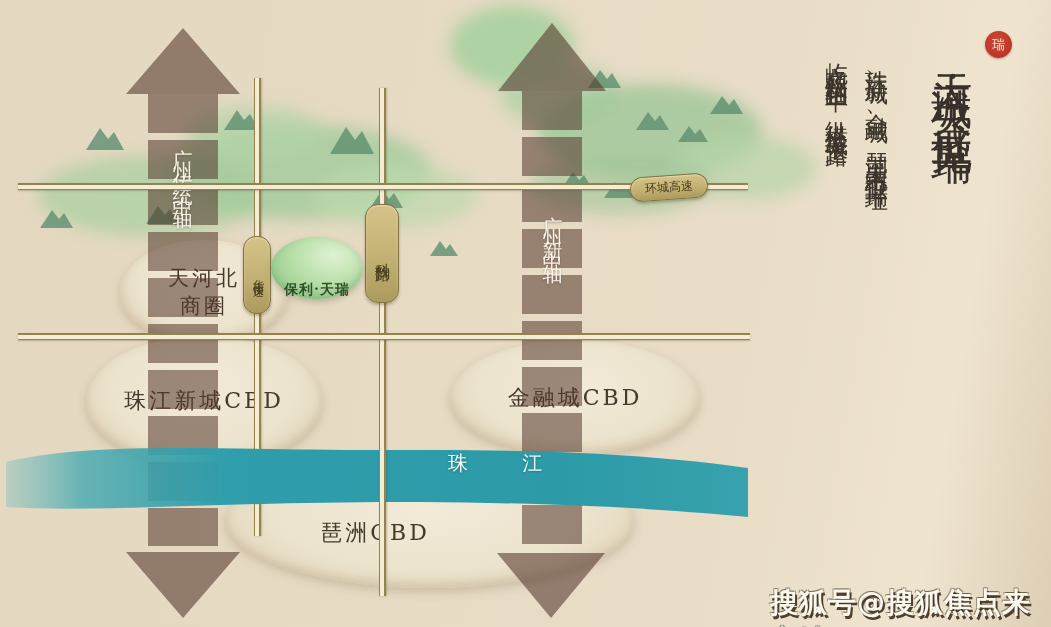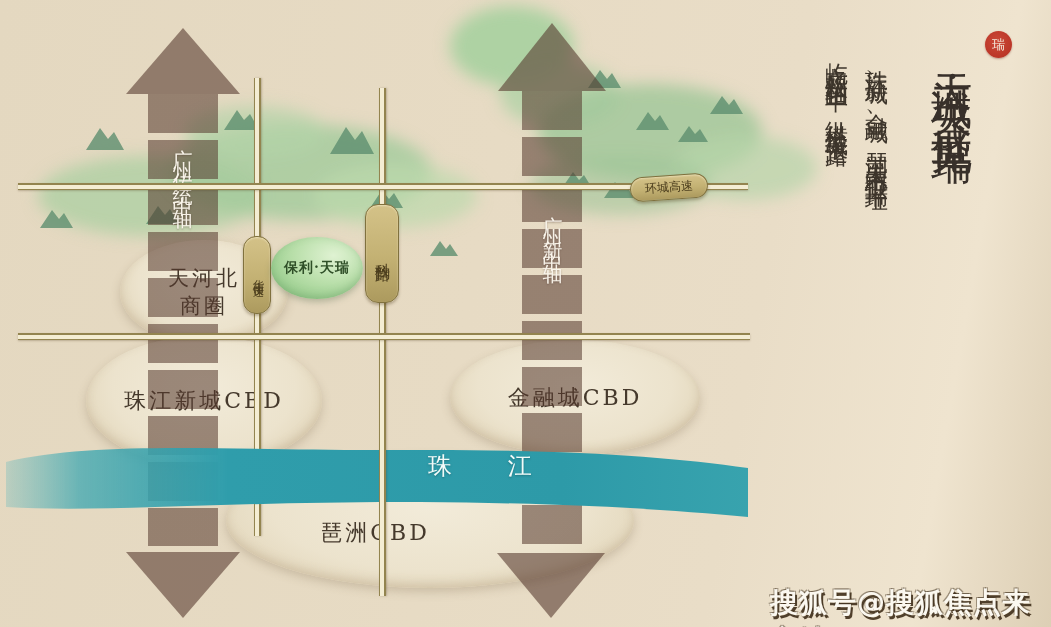--- a/index.html
+++ b/index.html
@@ -26,41 +26,41 @@
   .head-down{clip-path:polygon(0 0,100% 0,50% 100%);background:rgba(84,55,44,0.58);}
   .shaft{background:repeating-linear-gradient(to bottom, rgba(84,55,44,0.55) 0 39px, rgba(84,55,44,0) 39px 46px);}
   .axis-label{
     z-index:3;writing-mode:vertical-rl;color:rgba(252,248,238,0.95);
     font-size:20px;letter-spacing:12px;font-family:"DejaVu Serif","Liberation Serif",serif;
     text-shadow:0 1px 2px rgba(60,35,25,0.35);
   }
   
   #river{left:0;top:0;z-index:4;pointer-events:none;}
   #river-label{
-    z-index:4;color:#f3fbf9;font-size:24px;letter-spacing:24px;
-    font-family:"DejaVu Serif","Liberation Serif",serif;text-shadow:0 1px 2px rgba(20,80,85,0.5);
+    z-index:4;color:#f3fbf9;font-size:20px;letter-spacing:24px;
+    font-family:"DejaVu Serif","Liberation Serif",serif;text-shadow:0 1px 2px rgba(20,80,85,0.5);margin-left:20px;
   }
   
   .road-h{z-index:5;height:7px;background:linear-gradient(to bottom,#93844f 0 1.5px,#f4edd3 1.5px 5.5px,#93844f 5.5px 7px);box-shadow:0 1px 2px rgba(90,70,40,0.3);}
   .road-v{z-index:5;width:7px;background:linear-gradient(to right,#93844f 0 1.5px,#f4edd3 1.5px 5.5px,#93844f 5.5px 7px);box-shadow:1px 0 2px rgba(90,70,40,0.3);}
   .road-v.under{z-index:3;}
   .capsule{
     z-index:6;background:linear-gradient(180deg,#d4c288 0%,#c3b173 55%,#ac9a5e 100%);
     border:1px solid #80713e;border-radius:13px;
     display:flex;align-items:center;justify-content:center;
     color:#4a3c1c;font-family:"DejaVu Serif","Liberation Serif",serif;
     box-shadow:0 2px 3px rgba(80,60,30,0.35), inset 0 1px 2px rgba(255,250,225,0.5);
   }
   .capsule.vert{writing-mode:vertical-rl;letter-spacing:2px;}
   
   #project{
     z-index:6;border-radius:50%;
     background:radial-gradient(ellipse at 68% 30%, #dff2d2 0%, #b9dfaa 45%, #94cb89 85%, #83bf7b 100%);
     box-shadow:0 3px 6px rgba(90,110,80,0.35), inset 0 -3px 8px rgba(90,140,90,0.35);
-    display:flex;align-items:center;justify-content:center;
+    display:flex;align-items:flex-end;justify-content:center;
     color:#2f4f28;font-weight:bold;font-size:14px;letter-spacing:1px;
     font-family:"DejaVu Serif","Liberation Serif",serif;
   }
   
   .vtext{writing-mode:vertical-rl;z-index:7;font-family:"DejaVu Serif","Liberation Serif",serif;color:#38302a;}
   #panel-title{font-size:41px;letter-spacing:7px;}
   #panel-line1,#panel-line2{font-size:23px;letter-spacing:4px;color:#3d352b;}
   #seal{
     z-index:7;width:27px;height:27px;border-radius:50%;
     background:radial-gradient(circle at 45% 40%, #cc4a38 0%, #bb3628 70%, #a52d21 100%);

